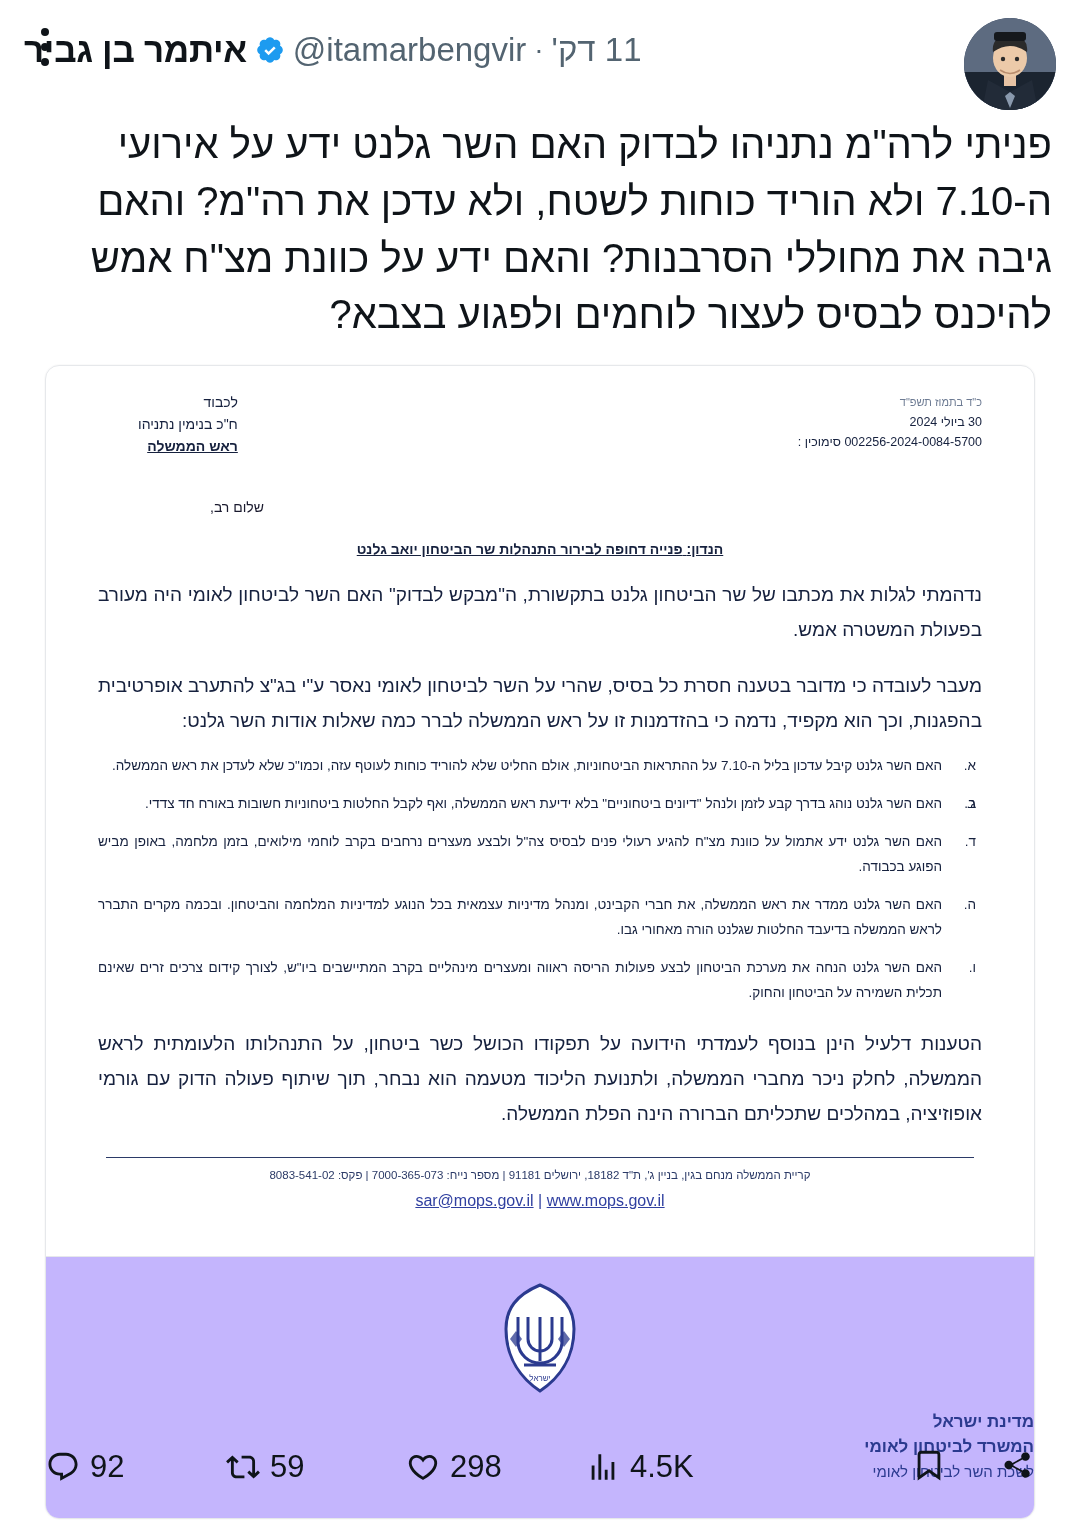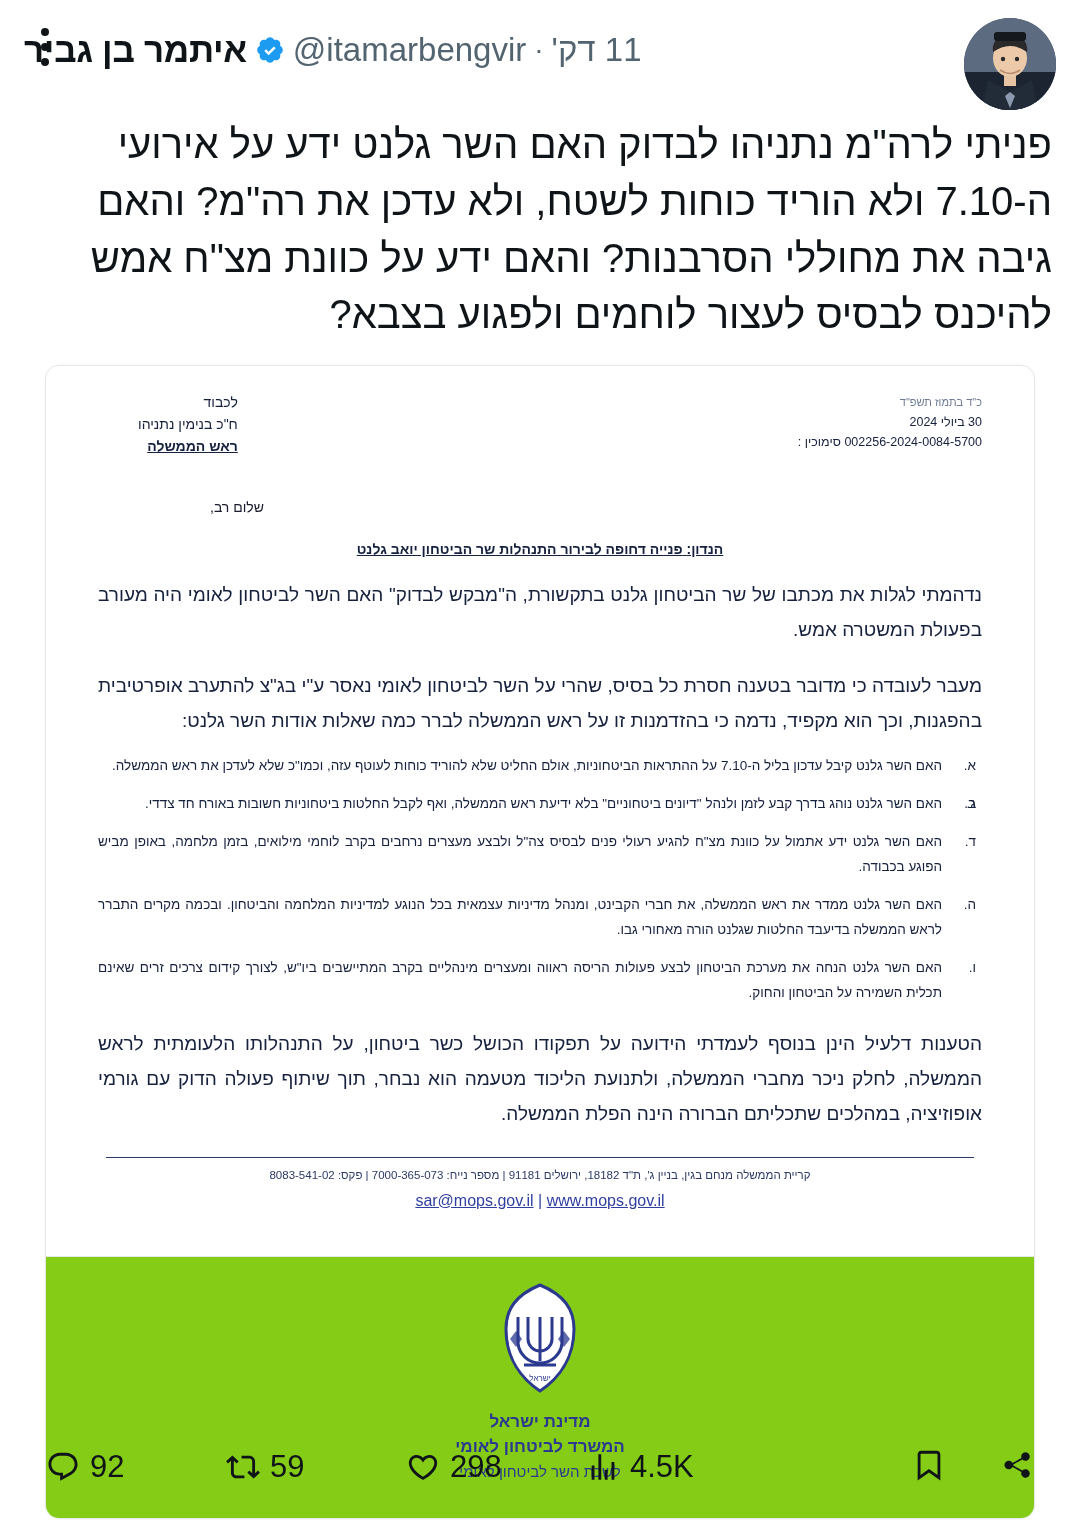--- a/index.html
+++ b/index.html
@@ -204,23 +204,23 @@
     color: #2f3fa0;
     direction: ltr;
   }
   .doc-footer-links a { color: #2f3fa0; text-decoration: underline; }
   .doc-sep {
     border: 0;
     border-top: 1px solid #e6e8eb;
     margin: 20px 0 0 0;
   }
   .doc-letterhead {
-    background: #84cc16;
+    background: #c4b5fd;
     padding: 26px 0 34px 0;
-    text-align: center;
+    text-align: right;
   }
   .emblem { width: 92px; height: 112px; margin: 0 auto 14px auto; display:block; }
   .lh-line1 { font-size: 17px; font-weight: bold; color: #2b3a8f; line-height: 1.5; direction: rtl;}
   .lh-line2 { font-size: 17px; font-weight: bold; color: #2b3a8f; line-height: 1.5; direction: rtl;}
   .lh-line3 { font-size: 15px; color: #2b3a8f; line-height: 1.6; direction: rtl;}
   
   .actions {
     position: absolute;
     left: 0; right: 0;
     bottom: 22px;

